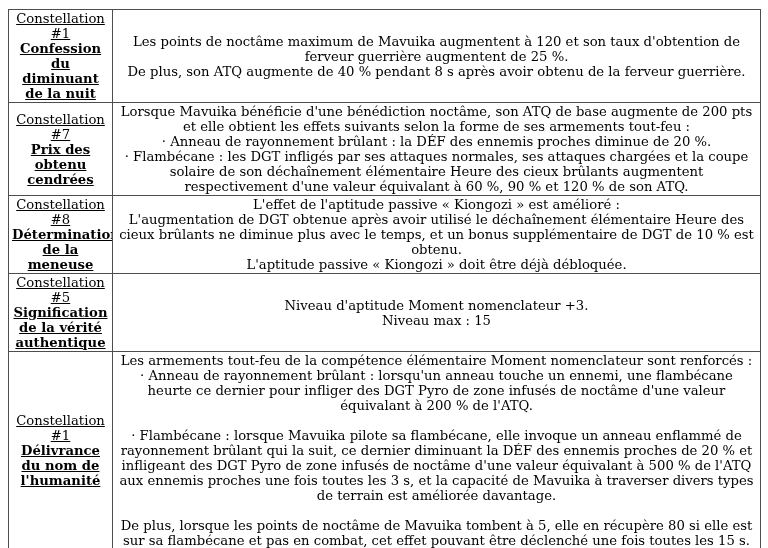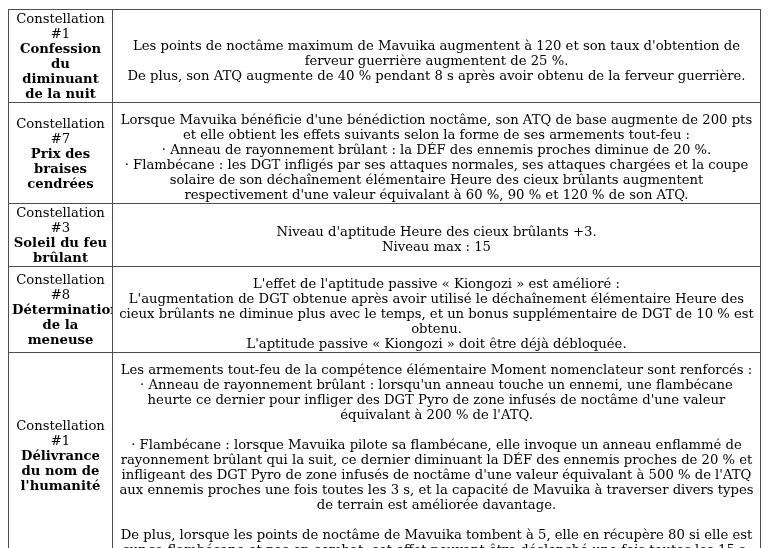--- a/index.html
+++ b/index.html
@@ -22,30 +22,30 @@
   }
   table.constellations td {
     border: 1px solid #4d4d4d;
     vertical-align: middle;
     text-align: center;
     padding: 1px 3px;
     overflow: hidden;
   }
   td.c-cell {
     padding: 1px 2px;
+    text-decoration: underline;
   }
   td.d-cell {
     padding: 1px 5px;
   }
   .c-name {
     font-weight: bold;
   }
   .desc {
     white-space: pre-line;
-    margin-top: 8px;
   }
 </style>
 </head>
 <body>
 
 <table class="constellations">
   <colgroup>
     <col style="width:104px">
     <col style="width:648px">
   </colgroup>
@@ -56,47 +56,47 @@
         <div class="c-name">Confession du diminuant de la nuit</div>
       </td>
       <td class="d-cell">
         <div class="desc">Les points de noctâme maximum de Mavuika augmentent à 120 et son taux d'obtention de ferveur guerrière augmentent de 25 %.
 De plus, son ATQ augmente de 40 % pendant 8 s après avoir obtenu de la ferveur guerrière.</div>
       </td>
     </tr>
     <tr style="height:87px">
       <td class="c-cell">
         <div>Constellation #7</div>
-        <div class="c-name">Prix des braises cendrées</div>
+        <div class="c-name">Prix des obtenu cendrées</div>
       </td>
       <td class="d-cell">
         <div class="desc">Lorsque Mavuika bénéficie d'une bénédiction noctâme, son ATQ de base augmente de 200 pts et elle obtient les effets suivants selon la forme de ses armements tout-feu :
 · Anneau de rayonnement brûlant : la DÉF des ennemis proches diminue de 20 %.
 · Flambécane : les DGT infligés par ses attaques normales, ses attaques chargées et la coupe solaire de son déchaînement élémentaire Heure des cieux brûlants augmentent respectivement d'une valeur équivalant à 60 %, 90 % et 120 % de son ATQ.</div>
-      </td>
-    </tr>
-    <tr style="height:63px">
-      <td class="c-cell">
-        <div>Constellation #3</div>
-        <div class="c-name">Soleil du feu brûlant</div>
-      </td>
-      <td class="d-cell">
-        <div class="desc">Niveau d'aptitude Heure des cieux brûlants +3.
-Niveau max : 15</div>
       </td>
     </tr>
     <tr style="height:62px">
       <td class="c-cell">
         <div>Constellation #8</div>
         <div class="c-name">Détermination de la meneuse</div>
       </td>
       <td class="d-cell">
         <div class="desc">L'effet de l'aptitude passive « Kiongozi » est amélioré :
 L'augmentation de DGT obtenue après avoir utilisé le déchaînement élémentaire Heure des cieux brûlants ne diminue plus avec le temps, et un bonus supplémentaire de DGT de 10 % est obtenu.
 L'aptitude passive « Kiongozi » doit être déjà débloquée.</div>
+      </td>
+    </tr>
+    <tr style="height:77px">
+      <td class="c-cell">
+        <div>Constellation #5</div>
+        <div class="c-name">Signification de la vérité authentique</div>
+      </td>
+      <td class="d-cell">
+        <div class="desc">Niveau d'aptitude Moment nomenclateur +3.
+Niveau max : 15</div>
       </td>
     </tr>
     <tr style="height:164px">
       <td class="c-cell">
         <div>Constellation #1</div>
         <div class="c-name">Délivrance du nom de l'humanité</div>
       </td>
       <td class="d-cell">
         <div class="desc">Les armements tout-feu de la compétence élémentaire Moment nomenclateur sont renforcés :
 · Anneau de rayonnement brûlant : lorsqu'un anneau touche un ennemi, une flambécane heurte ce dernier pour infliger des DGT Pyro de zone infusés de noctâme d'une valeur équivalant à 200 % de l'ATQ.

